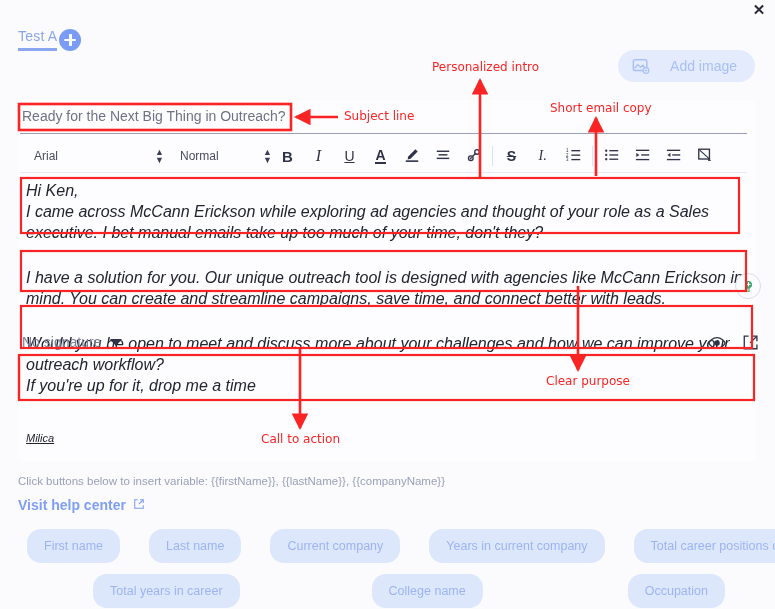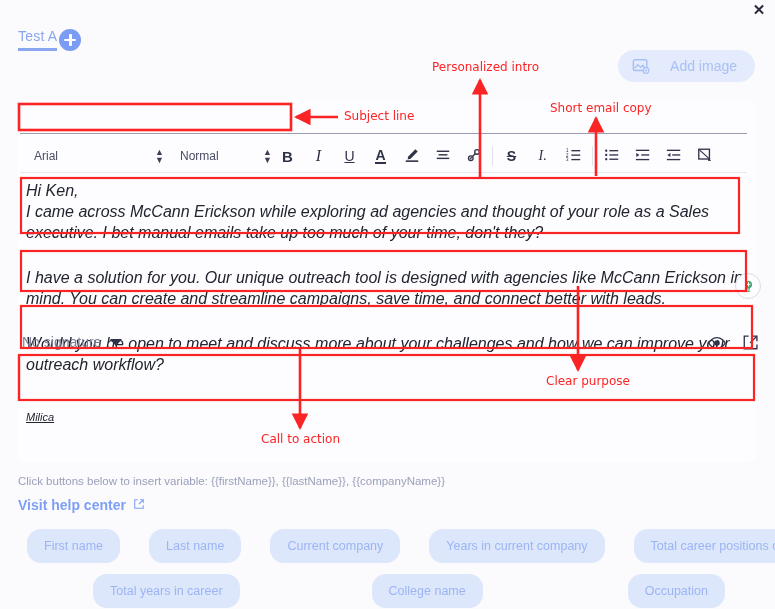--- a/index.html
+++ b/index.html
@@ -166,20 +166,21 @@
         <path d="M3 12.5l3.5-4 3 3 2.5-2.5 3 3.5" stroke="#a9c0f6" stroke-width="1.4" fill="none"></path>
         <circle cx="15.5" cy="15" r="3.2" fill="#e3ebfd" stroke="#a9c0f6" stroke-width="1.3"></circle>
         <path d="M14.2 15h2.6M15.5 13.7v2.6" stroke="#a9c0f6" stroke-width="1.1"></path>
       </svg>
     </span>
     <span>Add image</span>
   </button>
 
   <div class="editor-card"></div>
 
+  <input class="subject-input" value="Ready for the Next Big Thing in Outreach?" style="">
   <div class="subject-rule"></div>
 
   <div class="toolbar">
 
     <div class="tb-select sel-font">
       <span class="lbl">Arial</span>
       <span class="spin">
         <span>▲</span>
           <span>▼</span>
       </span>
@@ -300,20 +301,21 @@
   </div>
 
   <div class="body-area">
     <p class="para p1">
       <span>Hi Ken,</span><br>
       <span>I came across McCann Erickson while exploring ad agencies and thought of your role as a Sales executive. I bet manual emails take up too much of your time, don't they?</span>
     </p>
     <p class="para p2">I have a solution for you. Our unique outreach tool is designed with agencies like McCann Erickson in mind. You can create and streamline campaigns, save time, and connect better with leads.</p>
     <p class="para p3">
       <span>Would you be open to meet and discuss more about your challenges and how we can improve your outreach workflow?</span><br>
+      <span>If you're up for it, drop me a time</span>
     </p>
     <p class="para sig">Milica</p>
   </div>
 
   <div class="bulb-btn">
     <svg width="15" height="15" viewBox="0 0 18 18">
       <path d="M9 2.2a4.4 4.4 0 0 0-2.6 7.9c.5.4.8 1 .8 1.6h3.6c0-.6.3-1.2.8-1.6A4.4 4.4 0 0 0 9 2.2z" fill="#37a86e"></path>
       <rect x="6.9" y="12.6" width="4.2" height="1.3" rx=".6" fill="#37a86e"></rect>
       <rect x="7.5" y="14.5" width="3" height="1.2" rx=".6" fill="#37a86e"></rect>
       <path d="M9 4.4v4M7 6.4h4" stroke="#fff" stroke-width="1.2" stroke-linecap="round"></path>

